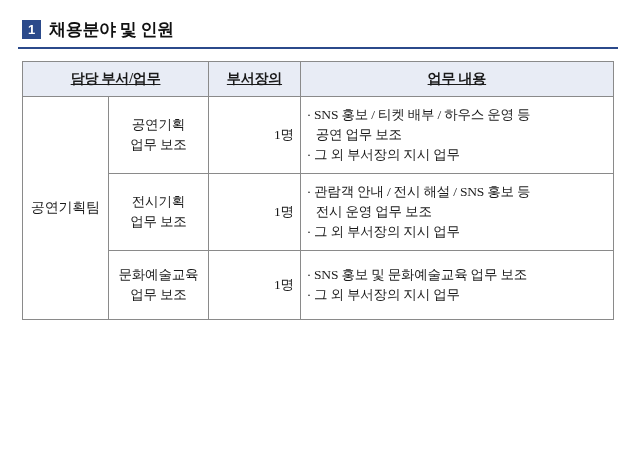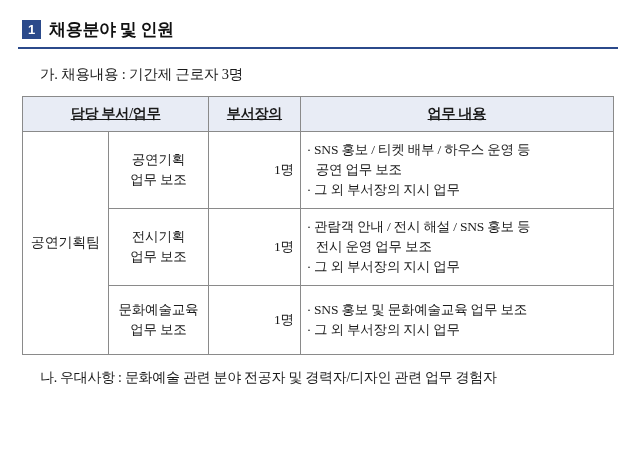--- a/index.html
+++ b/index.html
@@ -130,21 +130,20 @@
 <body>
 
 <div class="page">
 
   <div class="section-head">
     <div class="section-num">1</div>
     <div class="section-title">채용분야 및 인원</div>
   </div>
   <div class="head-rule"></div>
 
-  <div class="sub-item">가. 채용내용 : 기간제 근로자 3명</div>
 
   <div class="table-wrap">
     <table class="main">
       <colgroup>
           <col style="width:14.5%">
           <col style="width:17%">
           <col style="width:15.5%">
           <col style="width:53%">
         </colgroup>
       <thead>
@@ -204,15 +203,14 @@
             </div>
             <div class="line">
               <span class="dot">·</span><span>그 외 부서장의 지시 업무</span>
             </div>
           </td>
         </tr>
       </tbody>
     </table>
   </div>
 
-  <div class="note">나. 우대사항 : 문화예술 관련 분야 전공자 및 경력자/디자인 관련 업무 경험자</div>
 
 </div>
 
 </body></html>

